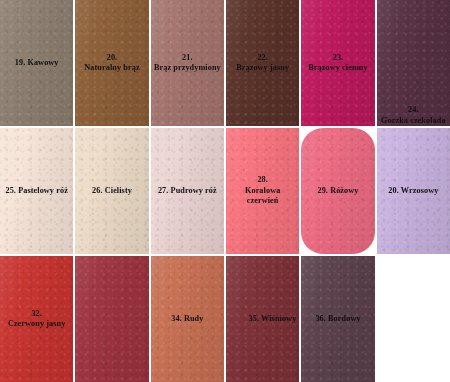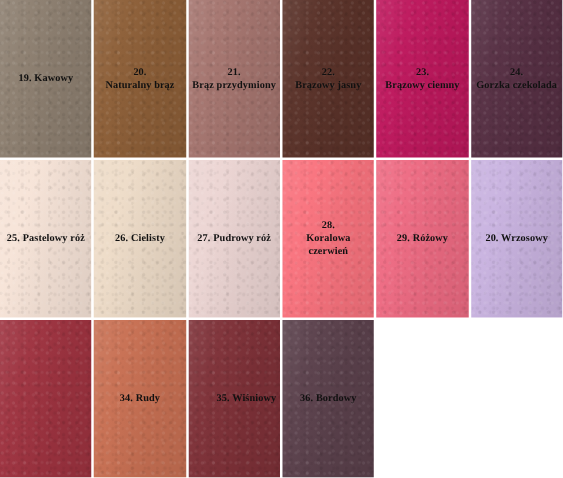--- a/index.html
+++ b/index.html
@@ -100,21 +100,21 @@
       <div class="sheen"></div>
       <div class="label">22.
 Brązowy jasny</div>
     </div>
     <div class="swatch" style="background: #be185d;">
       <div class="grain"></div>
       <div class="sheen"></div>
       <div class="label">23.
 Brązowy ciemny</div>
     </div>
-    <div class="swatch" style="background: rgb(87, 48, 68);">
+    <div class="swatch" style="background: rgb(87, 48, 68); align-items: flex-end;">
       <div class="grain"></div>
       <div class="sheen"></div>
       <div class="label">24.
 Gorzka czekolada</div>
     </div>
     <div class="swatch" style="background: rgb(247, 228, 216);">
       <div class="grain"></div>
       <div class="sheen"></div>
       <div class="label">25. Pastelowy róż</div>
     </div>
@@ -127,29 +127,35 @@
       <div class="grain"></div>
       <div class="sheen"></div>
       <div class="label">27. Pudrowy róż</div>
     </div>
     <div class="swatch" style="background: rgb(249, 115, 126);">
       <div class="grain"></div>
       <div class="sheen"></div>
       <div class="label">28.
 Koralowa czerwień</div>
     </div>
-    <div class="swatch" style="background: rgb(238, 107, 131);">
+    <div class="swatch" style="background: rgb(238, 107, 131); border-radius: 22px;">
       <div class="grain"></div>
       <div class="sheen"></div>
       <div class="label">29. Różowy</div>
     </div>
     <div class="swatch" style="background: rgb(201, 179, 224);">
       <div class="grain"></div>
       <div class="sheen"></div>
       <div class="label">20. Wrzosowy</div>
+    </div>
+    <div class="swatch" style="background: rgb(200, 51, 47);">
+      <div class="grain"></div>
+      <div class="sheen"></div>
+      <div class="label">32.
+Czerwony jasny</div>
     </div>
     <div class="swatch" style="background: rgb(158, 51, 64);">
       <div class="grain"></div>
       <div class="sheen"></div>
     </div>
     <div class="swatch" style="background: rgb(200, 112, 83);">
       <div class="grain"></div>
       <div class="sheen"></div>
       <div class="label">34. Rudy</div>
     </div>

